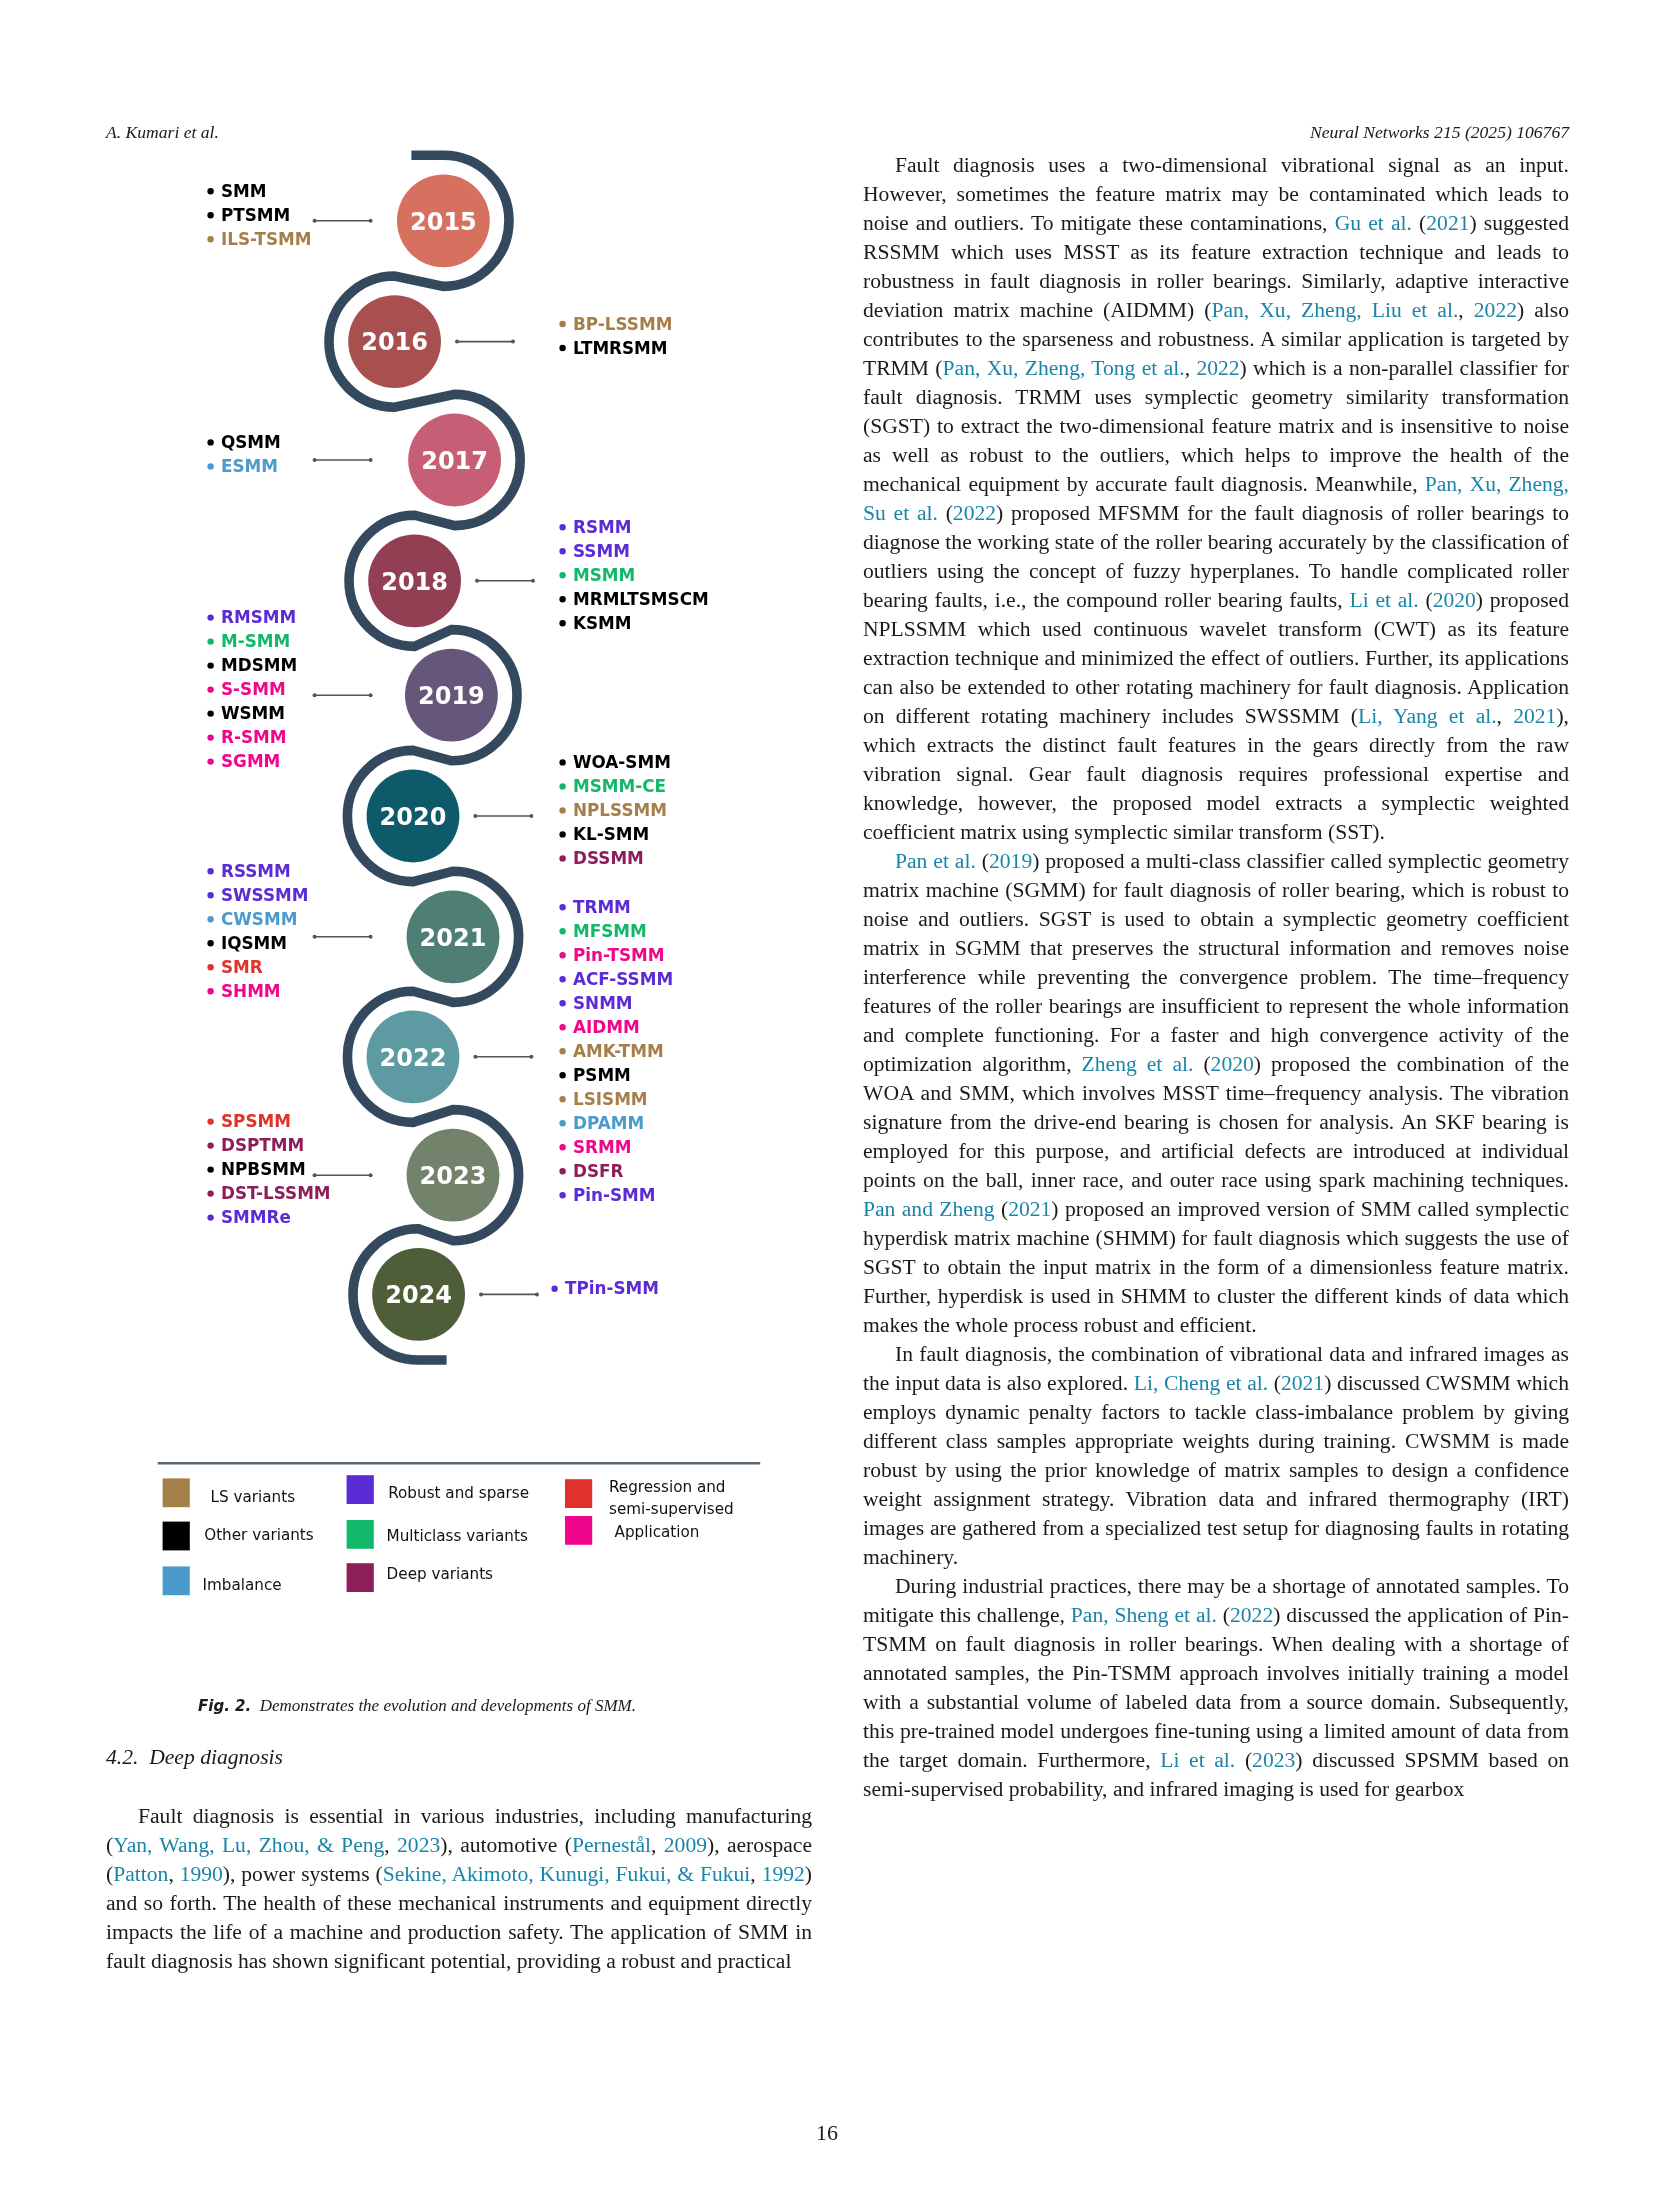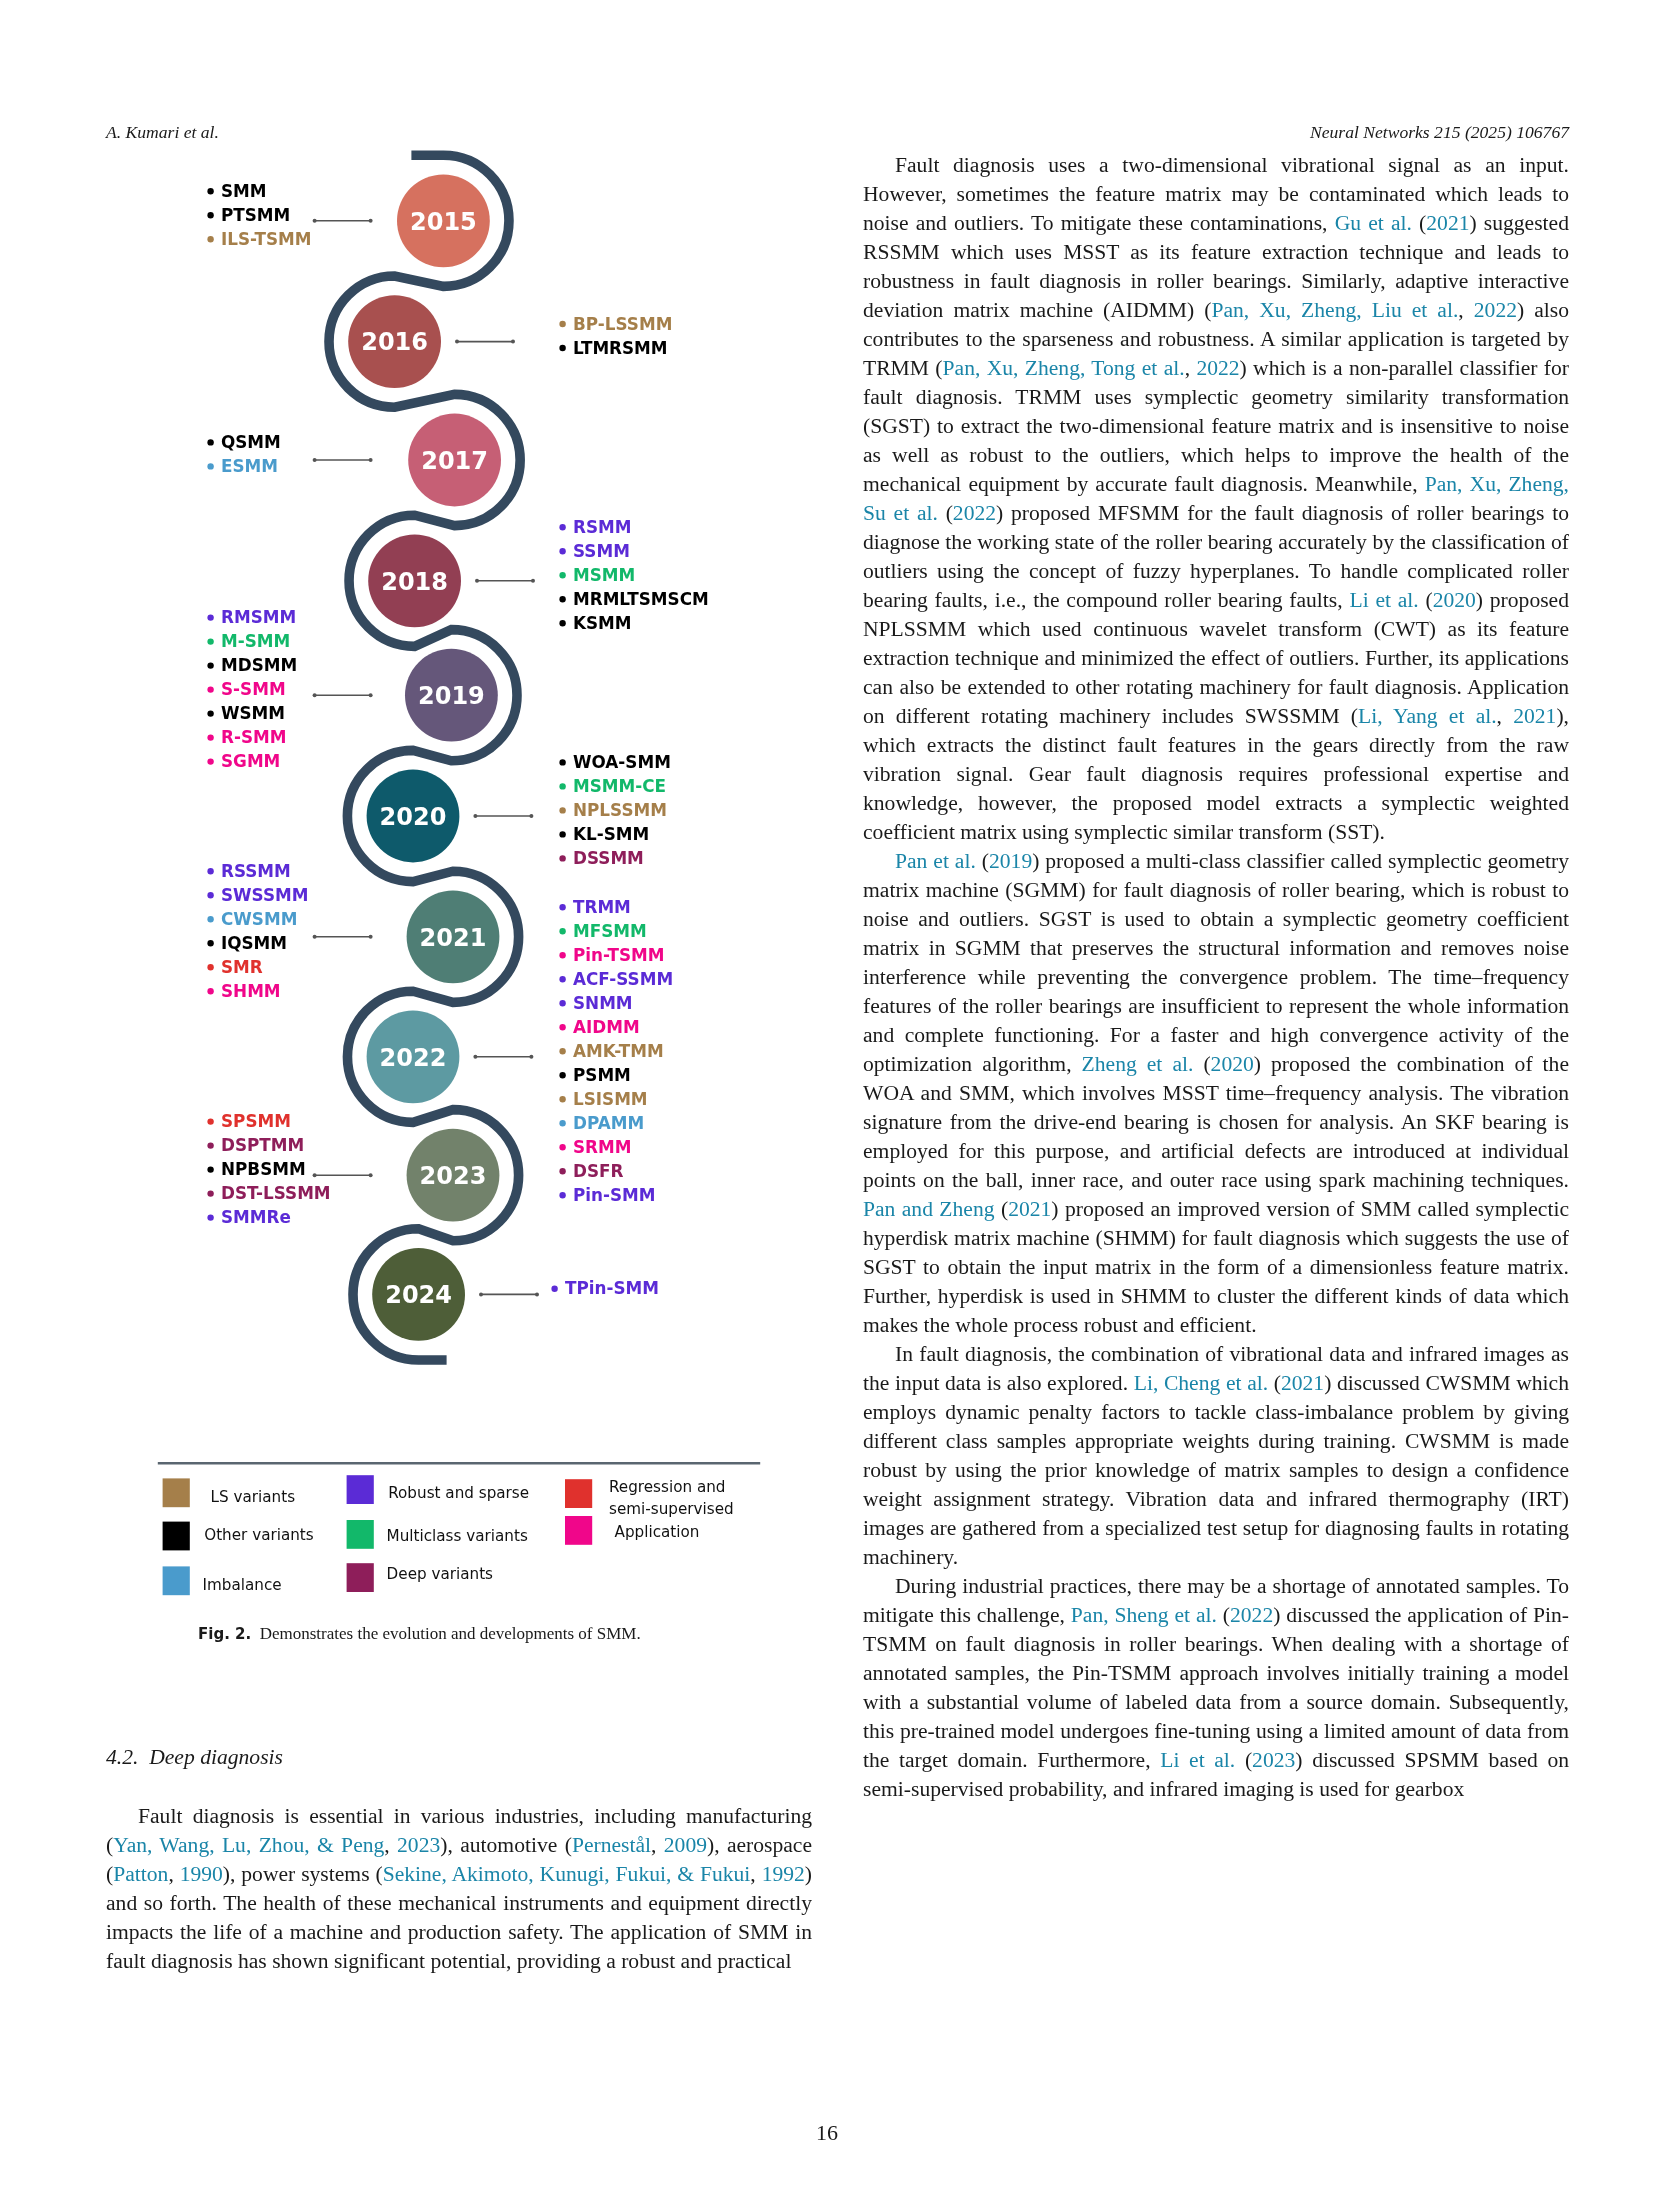--- a/index.html
+++ b/index.html
@@ -4,21 +4,21 @@
 <style>
   html, body { margin:0; padding:0; background:#fff; }
   body { width:1654px; height:2205px; position:relative; overflow:hidden; font-family:"Liberation Serif", serif; color:#1a1a1a; }
   .hdr { position:absolute; top:94px; font-style:italic; font-size:17.6px; font-family:"Liberation Serif", serif;margin-top:28px; }
   #hdr-left { left:106px; }
   #hdr-right { right:85px; }
   #figure-svg { position:absolute; left:0; top:0; }
   .yr-text { font-family:"DejaVu Sans", sans-serif; font-weight:bold; font-size:30px; fill:#fff; }
   .lbl { font-family:"DejaVu Sans", sans-serif; font-weight:bold; font-size:21px; }
   .leg-txt { font-family:"DejaVu Sans", sans-serif; font-size:19px; fill:#111; }
-  .caption { position:absolute; left:198px; top:1624px; font-size:17px; }
+  .caption { position:absolute; left:198px; top:1696px; font-size:17px;font-style:italic; }
   .caption b { font-family:"DejaVu Sans", sans-serif; font-size:15px; }
   .col { position:absolute; font-size:21.6px; line-height:29px; text-align:justify; }
   .col p { margin:0; }
   .col p.ind { text-indent:32px; }
   .cite { color:#1a85a8; }
   #left-col { left:106px; width:706px; top:1713px; }
   #right-col { left:863px; width:706px; top:151px; }
   .sec { font-style:italic; margin:30px 0 30px 0; }
   .pageno { position:absolute; top:2120px; left:0; width:100%; text-align:center; font-size:22px; }
 </style>

